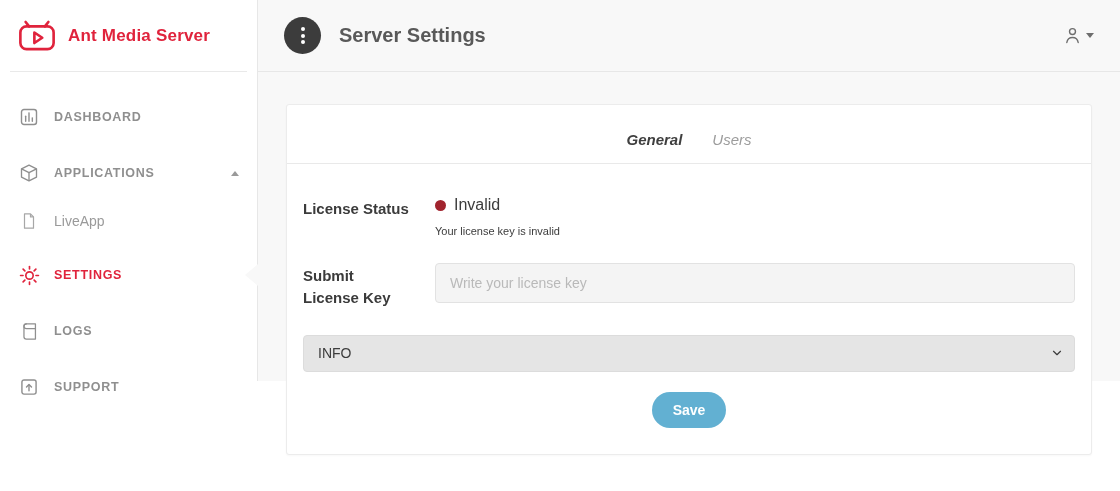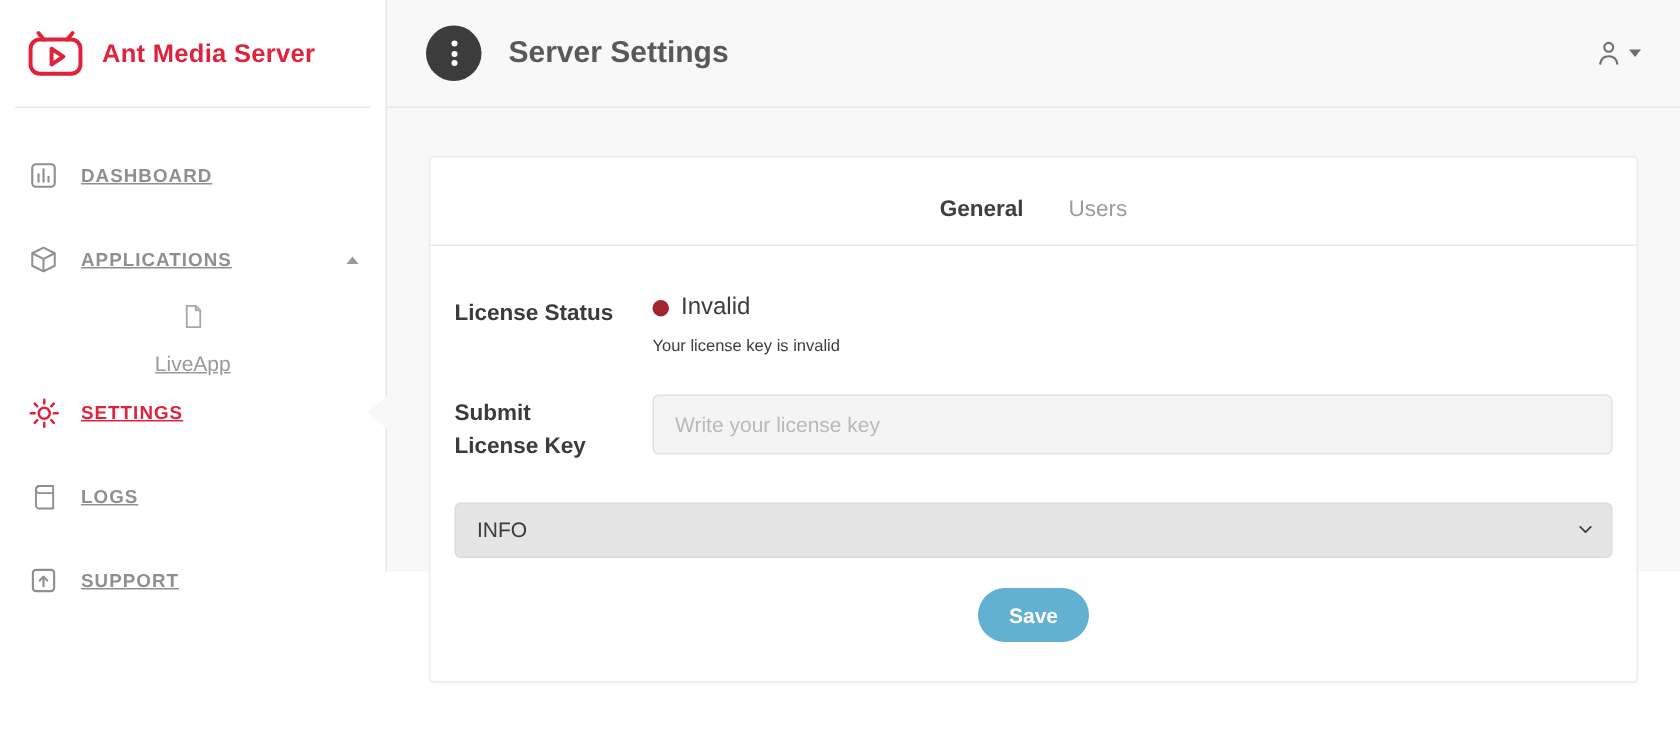--- a/index.html
+++ b/index.html
@@ -22,27 +22,25 @@
   }
   .logo-text { color: #e0233c; font-size: 17px; font-weight: 700; letter-spacing: .2px; }
   .logo-divider { height: 1px; background: #e9e9e9; margin: 0 10px 0 10px; }
 
   .menu { padding-top: 24px; }
   .menu-item {
     display: flex; align-items: center; gap: 14px;
     height: 42px; padding: 0 18px; cursor: pointer;
     color: #8f8f8f; font-size: 12.5px; font-weight: 700; letter-spacing: .7px;
     position: relative;
-    text-decoration: underline;
   }
   .menu-item .mi-icon { width: 22px; flex: none; display: flex; align-items: center; justify-content: center; }
   .menu-item.sub {
     height: 38px; font-size: 14px; font-weight: 400; letter-spacing: 0;
     color: #9a9a9a;
-    flex-direction: column;
   }
   .gap-sm { margin-top: 14px; }
   .gap-md { margin-top: 8px; }
   .menu-item.active { color: #e0233c; }
   .caret-up {
     margin-left: auto; width: 0; height: 0;
     border-left: 4px solid transparent; border-right: 4px solid transparent;
     border-bottom: 5px solid #9a9a9a;
   }
   .active-arrow {
@@ -71,21 +69,21 @@
     width: 0; height: 0;
     border-left: 4px solid transparent; border-right: 4px solid transparent;
     border-top: 5px solid #6e6e6e;
   }
 
   
   .card {
     background: #ffffff; border: 1px solid #ececec; border-radius: 3px;
     margin: 32px 28px 23px 28px; box-shadow: 0 1px 2px rgba(0,0,0,.03);
   }
-  .tabs { display: flex; justify-content: center; gap: 30px; padding: 26px 0 15px 0; }
+  .tabs { display: flex; justify-content: center; gap: 30px; padding: 26px 0 15px 0; font-style: italic; }
   .tab { font-size: 15px; color: #9c9c9c; cursor: pointer; }
   .tab.active { color: #3f3f3f; font-weight: 700; }
   .tabs-divider { height: 1px; background: #e9e9e9; }
 
   .form { padding: 32px 16px 26px 16px; }
   .form-row { display: flex; margin-bottom: 26px; }
   .form-label {
     width: 132px; flex: none; padding-top: 2px;
     font-size: 15px; font-weight: 700; color: #3b3b3b; line-height: 1.45;
   }

